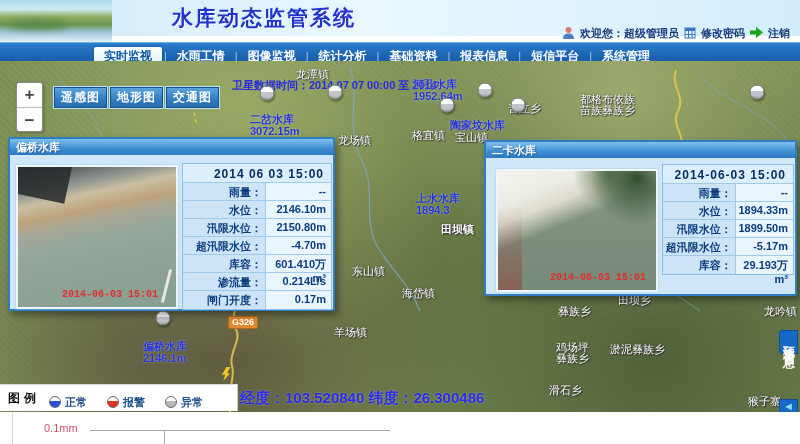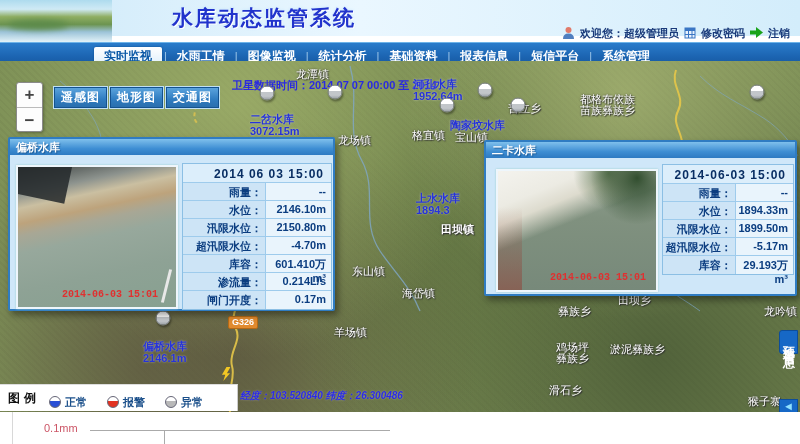--- a/index.html
+++ b/index.html
@@ -111,22 +111,22 @@
     border:1px solid #0d4d99;color:#8fe0ff;font-size:11px;line-height:13px;text-align:center;cursor:pointer;}
 
   
   .legendbar{position:absolute;left:0;top:384px;width:238px;height:27px;background:#fff;
     border-right:1px solid #ccc;border-top:1px solid #ddd;display:flex;align-items:center;
     padding-left:8px;gap:9px;}
   .legend-title{font-size:12px;font-weight:bold;color:#111;letter-spacing:4px;}
   .legend-item{display:flex;align-items:center;gap:4px;}
   .legend-ball{width:12px;height:12px;border-radius:50%;border:1px solid #667;}
   .legend-label{font-size:11px;font-weight:bold;color:#1a4f8a;}
-  .coords{position:absolute;left:240px;top:389px;font-size:10px;font-weight:bold;color:#2a2ae8;
-    text-shadow:0 0 2px rgba(255,255,255,.4);font-style:italic;}
+  .coords{position:absolute;left:240px;top:389px;font-size:15px;font-weight:bold;color:#2a2ae8;
+    text-shadow:0 0 2px rgba(255,255,255,.4);}
 
   
   .bottom-strip{position:absolute;left:0;top:412px;width:800px;height:32px;background:#fff;}
   .scale-label{position:absolute;left:44px;top:10px;font-size:11px;color:#cc5566;}
   .h-line{position:absolute;left:90px;top:18px;width:300px;height:1px;background:#aaa;}
   .v-line{position:absolute;left:164px;top:18px;width:1px;height:14px;background:#aaa;}
   .v-edge{position:absolute;left:12px;top:0;width:1px;height:32px;background:#d8d8d8;}
 </style>
 </head>
 <body>

